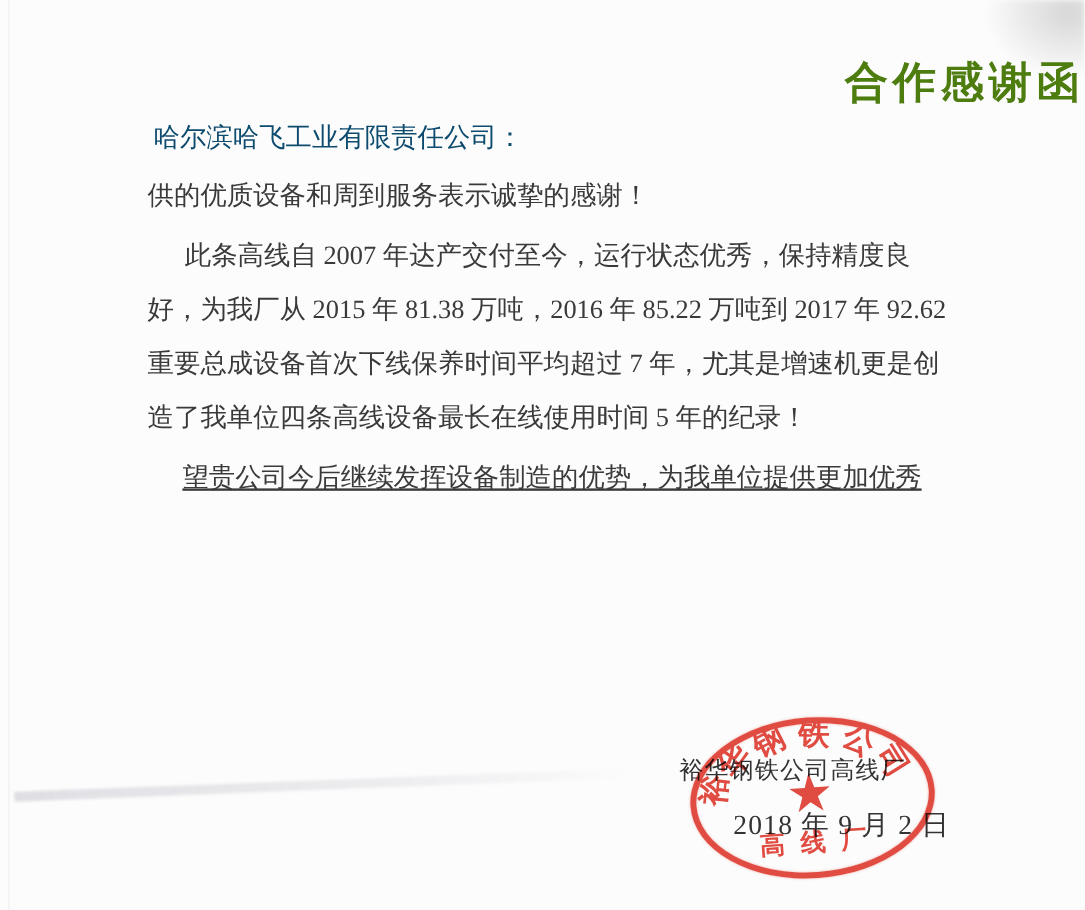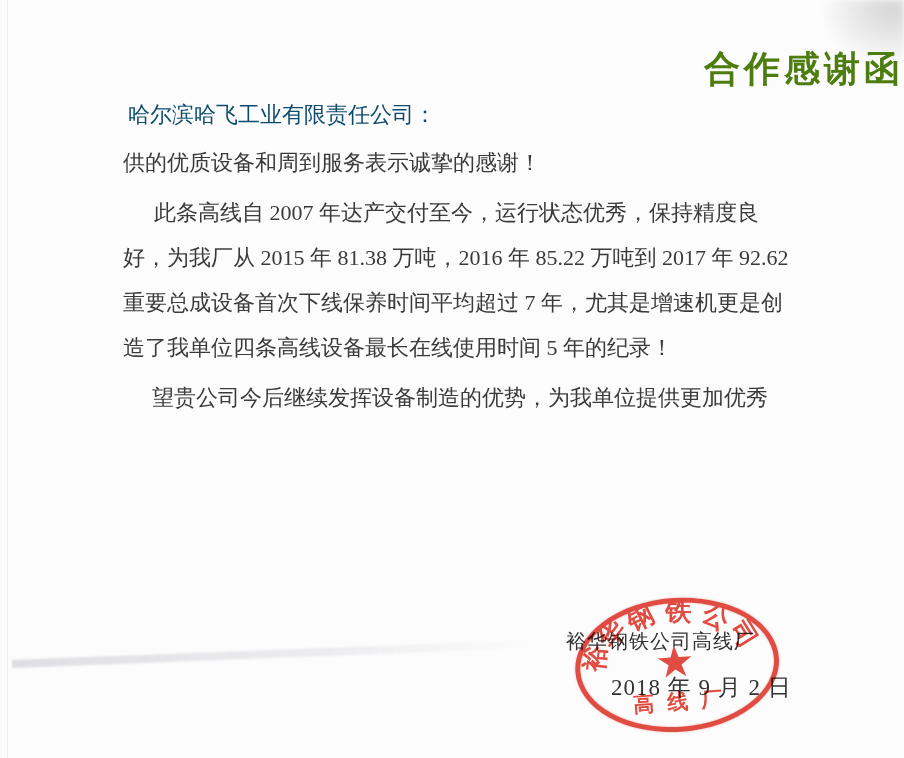--- a/index.html
+++ b/index.html
@@ -46,21 +46,21 @@
   }
   .body-text{
     position:absolute;left:123px;top:140px;width:692px;
   }
   .body-text .line{
     font-size:22px;line-height:45px;height:45px;white-space:nowrap;color:#3a3a3a;
   }
   .line.para-start{margin-top:5px;}
   .line.ind-a{text-indent:39px;}
   .line.ind-b{text-indent:31px;}
-  .line.ind-c{text-indent:29px;}
+  .line.ind-c{text-indent:29px;text-decoration:underline;}
 
   .signature{
     position:absolute;left:566px;top:628px;
     font-size:20px;letter-spacing:1px;color:#333;white-space:nowrap;
   }
   .dateline{
     position:absolute;left:611px;top:672px;
     font-size:23px;letter-spacing:1px;color:#333;white-space:nowrap;
   }
 

